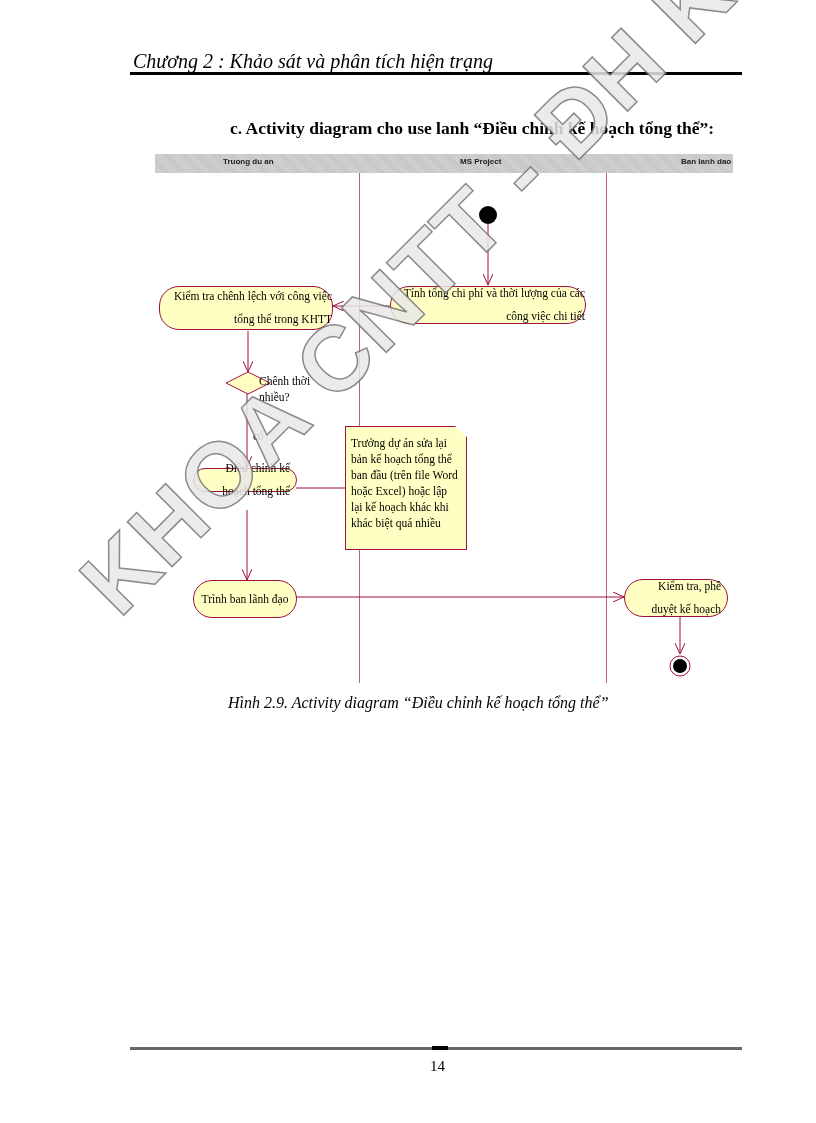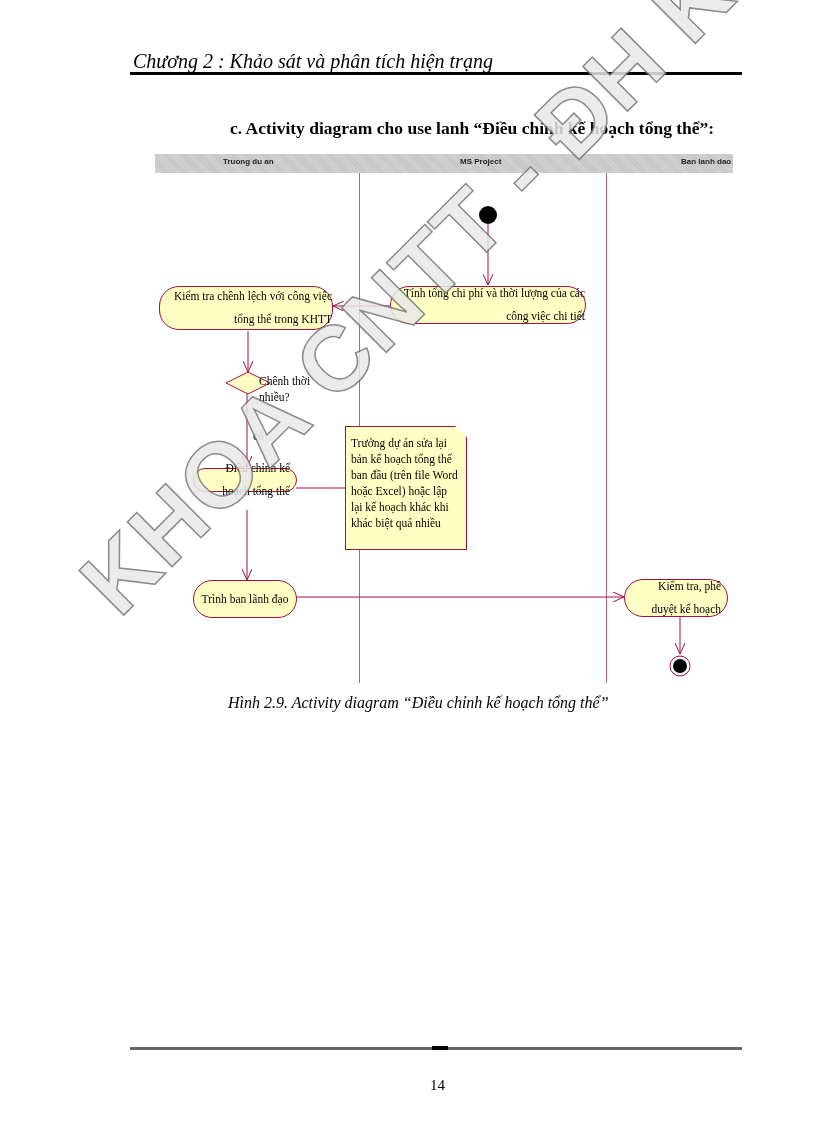--- a/index.html
+++ b/index.html
@@ -10,21 +10,21 @@
   .section-title { left:230px; top:118px; font-size:17.5px; font-weight:bold; }
   .lane-bar { left:155px; top:154px; width:578px; height:19px; background:#c4c4c4;
      background-image: repeating-linear-gradient(45deg, rgba(255,255,255,0.25) 0 1px, transparent 1px 2px); }
   .lane-label { top:157px; font-family:"Liberation Sans", sans-serif; font-size:8px; font-weight:bold; color:#222; }
   .lane-divider { top:173px; width:1px; height:510px; background:#c06080; }
   .activity { background:#ffffc4; border:1px solid #a01040; border-radius:20px; font-size:11.5px; text-align:right; line-height:23px; display:flex; align-items:center; justify-content:center; box-sizing:border-box; }
   .note { left:345px; top:426px; width:122px; height:124px; background:#ffffc4; border:1px solid #a01040; font-size:11.5px; line-height:16px; padding:8px 5px; box-sizing:border-box; clip-path: polygon(0 0, 90% 0, 100% 9%, 100% 100%, 0 100%); }
   .caption { left:228px; top:694px; font-size:16px; font-style:italic; }
   .footer-rule { left:130px; top:1047px; width:612px; height:3px; background:#666; }
   .footer-mark { left:432px; top:1046px; width:16px; height:4px; background:#000; }
-  .page-number { left:430px; top:1058px; font-size:15px;margin-top:19px; }
+  .page-number { left:430px; top:1058px; font-size:15px; }
   .label-small { font-size:11.5px; line-height:16px; }
   svg.overlay { position:absolute; left:0; top:0; }
   .watermark { position:absolute; left:60px; top:560px; font-family:"Liberation Sans", sans-serif; font-size:92px; font-weight:bold; color:#e8e8e8; -webkit-text-stroke:1.5px #777; transform:rotate(-45deg); transform-origin:left top; white-space:nowrap; letter-spacing:2px; opacity:0.85; }
 </style>
 </head>
 <body>
 
 <div class="abs header-text">Chương 2 : Khảo sát và phân tích hiện trạng</div>
 <div class="abs header-rule"></div>
 

